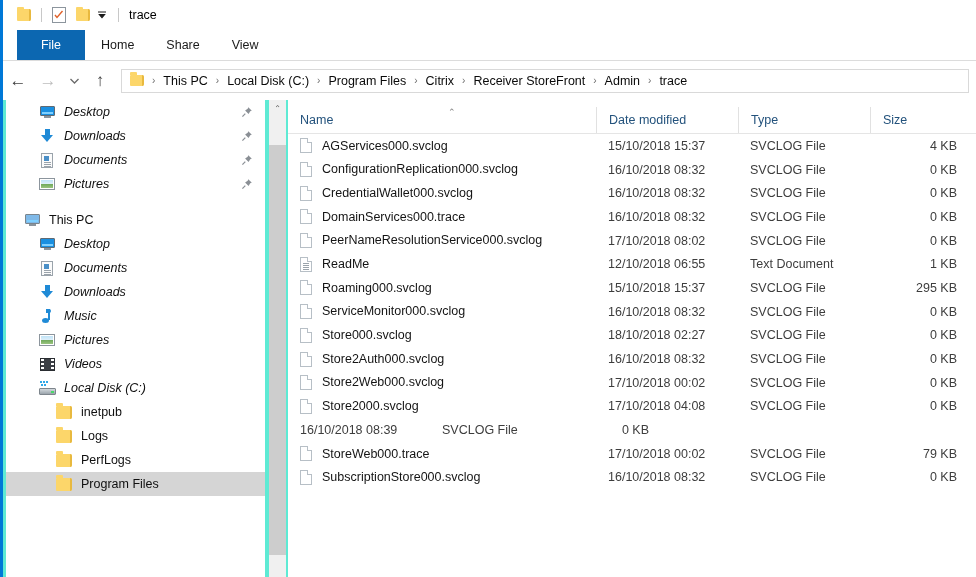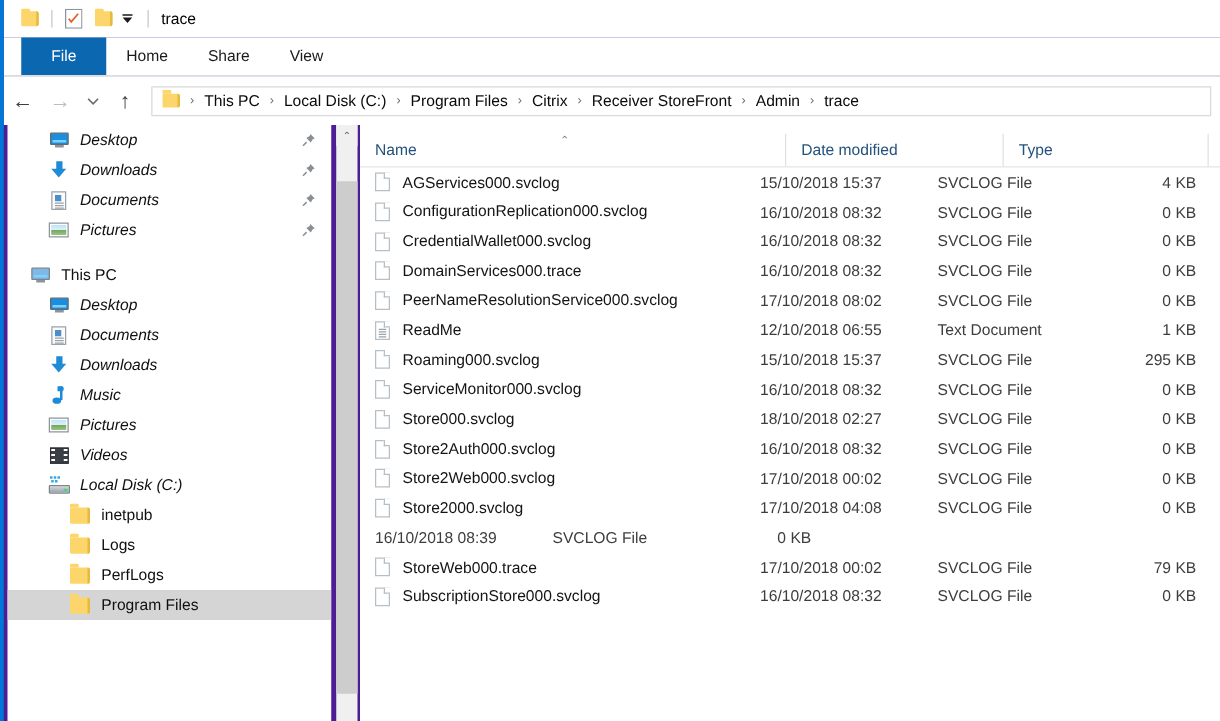--- a/index.html
+++ b/index.html
@@ -9,21 +9,21 @@
     overflow: hidden;
     background: #ffffff;
     font-family: "Liberation Sans", sans-serif;
     color: #1a1a1a;
     -webkit-font-smoothing: antialiased;
   }
 
   #app {
     position: relative;
     width: 976px; height: 577px;
-    background: #4c1d95;
+    background: #5eead4;
     border-left: 3px solid #0078d7;
     overflow: hidden;
   }
 
   
   .titlebar {
     position: absolute; left: 0; top: 0;
     width: 976px; height: 30px;
     background: #ffffff;
     display: flex; align-items: center;
@@ -336,21 +336,21 @@
     position: relative;
     font-size: 12.5px;
     color: #23527c;
     height: 26px;
     display: flex; align-items: center;
     padding-left: 12px;
     cursor: default;
     flex: 0 0 auto;
     box-sizing: border-box;
   }
-  .col + .col { border-left: 1px solid #e1e1e1; margin-left: 32px; }
+  .col + .col { border-left: 1px solid #e1e1e1; }
   .col-name { width: 308px; }
   .col-date { width: 142px; }
   .col-type { width: 132px; }
   .col-size { width: 96px; }
   .col-pad  { width: 13px; border-left: 1px solid #e1e1e1; }
   .sortcaret {
     position: absolute;
     left: 160px; top: 1px;
     font-size: 9px; color: #7e7e7e;
     line-height: 1;

